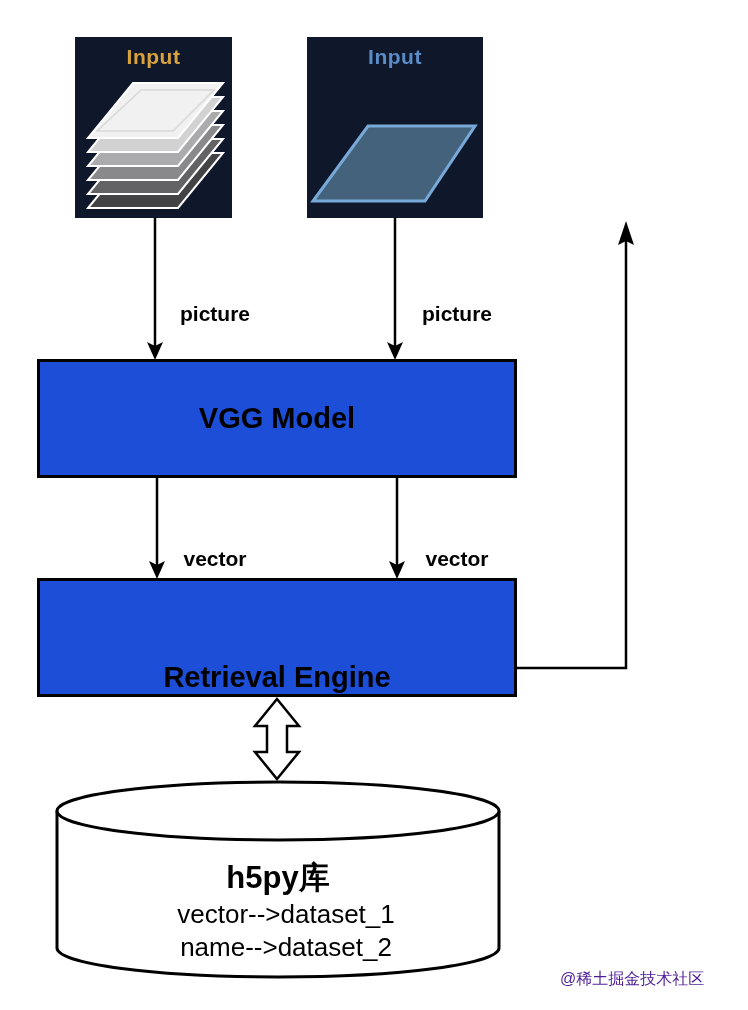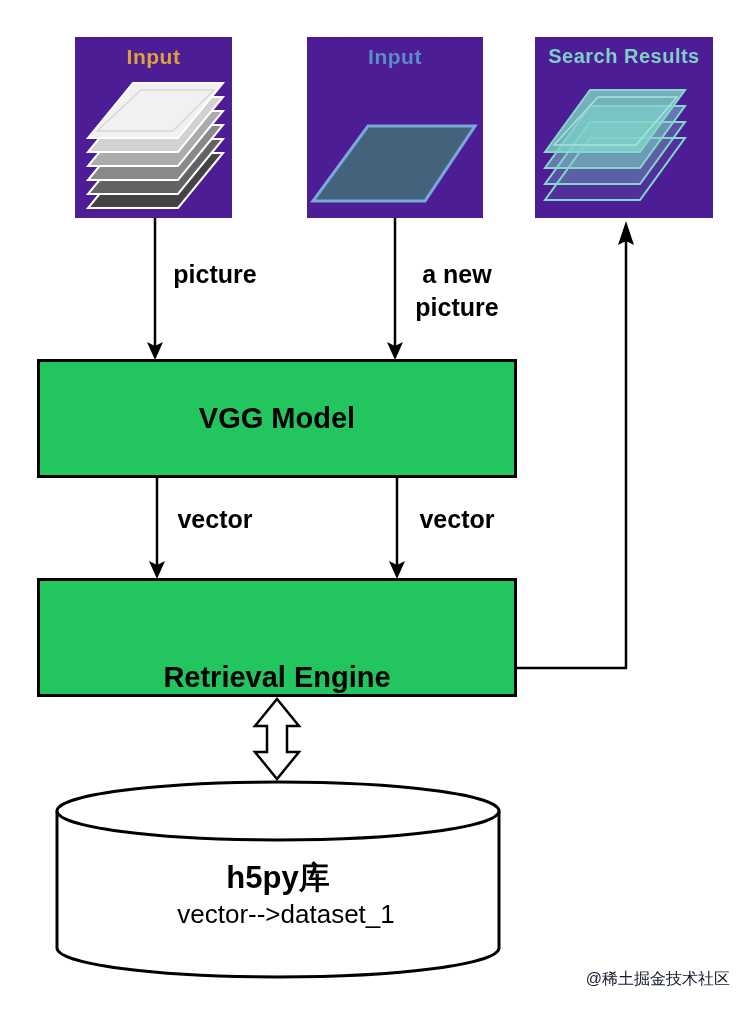--- a/index.html
+++ b/index.html
@@ -8,21 +8,21 @@
   .canvas {
     position: relative;
     width: 748px;
     height: 1010px;
     background: #ffffff;
     overflow: hidden;
   }
   
   .tile {
     position: absolute;
-    background: #4c1d95;
+    background: #0f172a;
     top: 37px;
     height: 181px;
   }
   .tile-title {
     position: absolute;
     top: 8px;
     left: 0;
     width: 100%;
     text-align: center;
     font-weight: bold;
@@ -37,40 +37,41 @@
   #tile-search-results .tile-title { color: #7ed0c6; font-size: 20px; }
   .tile-icon { position: absolute; left: 0; top: 0; }
   
   .connectors { position: absolute; left: 0; top: 0; }
   
   .node-box {
     position: absolute;
     left: 37px;
     width: 480px;
     height: 119px;
-    background: #22c55e;
+    background: #1d4ed8;
     border: 3px solid #000000;
     display: flex;
     align-items: center;
     justify-content: center;
     font-weight: bold;
     font-size: 29px;
     color: #000000;
   }
   #vgg-box { top: 359px; }
   #retrieval-box { top: 578px; align-items: flex-end; }
   
   .edge-label {
     position: absolute;
     width: 110px;
     text-align: center;
     font-weight: bold;
-    font-size: 25px;
+    font-size: 21px;
     line-height: 33px;
     color: #000000;
+    margin-top: 39px;
   }
   #label-picture-sets { left: 160px; top: 258px; }
   #label-new-picture  { left: 402px; top: 258px; }
   #label-vector-left  { left: 160px; top: 503px; }
   #label-vector-right { left: 402px; top: 503px; }
   
   .db-text {
     position: absolute;
     left: 57px;
     top: 858px;
@@ -79,23 +80,23 @@
     color: #000000;
   }
   .db-title { font-weight: bold; font-size: 31px; line-height: 40px; }
   .db-line  { font-size: 26px; line-height: 33px; padding-left: 16px; }
   
   .watermark {
     position: absolute;
     left: 560px;
     top: 969px;
     width: 170px;
-    text-align: right;
+    text-align: left;
     font-size: 16px;
-    color: #0f172a;
+    color: #4c1d95;
   }
 </style>
 </head>
 <body>
 
 <div class="canvas">
 
   <svg class="connectors" width="748" height="1010" viewBox="0 0 748 1010">
 
     <g>
@@ -144,48 +145,38 @@
     <div class="tile-title">Input</div>
   </div>
 
   <div class="tile" id="tile-new-picture">
     <svg class="tile-icon" width="176" height="181" viewBox="0 0 176 181">
       <polygon points="61,89 168,89 118,164 6,164" stroke="#78aad9" stroke-width="3" fill="#45627d"></polygon>
     </svg>
     <div class="tile-title">Input</div>
   </div>
 
-  <div class="tile" id="tile-search-results">
-    <svg class="tile-icon" width="178" height="181" viewBox="0 0 178 181">
-      <polygon points="55,101 150,101 105,163 10,163" fill="rgba(127,214,201,0.10)" stroke="#84d8cc" stroke-width="2"></polygon>
-      <polygon points="55,85 150,85 105,147 10,147" fill="rgba(127,214,201,0.28)" stroke="#84d8cc" stroke-width="2"></polygon>
-      <polygon points="55,69 150,69 105,131 10,131" fill="rgba(127,214,201,0.50)" stroke="#84d8cc" stroke-width="2"></polygon>
-      <polygon points="55,53 150,53 105,115 10,115" fill="rgba(127,214,201,0.80)" stroke="#84d8cc" stroke-width="2"></polygon>
-      <polygon points="63,60 142,60 101,108 19,108" fill="none" stroke="#a9e4da" stroke-width="1.5"></polygon>
-    </svg>
-    <div class="tile-title">Search Results</div>
-  </div>
 
   <div class="edge-label" id="label-picture-sets">
     <div>picture</div>
   </div>
   <div class="edge-label" id="label-new-picture">
-    <div>a new</div>
     <div>picture</div>
   </div>
   <div class="edge-label" id="label-vector-left">vector</div>
   <div class="edge-label" id="label-vector-right">vector</div>
 
   <div class="node-box" id="vgg-box">
     <span>VGG Model</span>
   </div>
   <div class="node-box" id="retrieval-box">
     <span>Retrieval Engine</span>
   </div>
 
   <div class="db-text">
     <div class="db-title">h5py库</div>
     <div class="db-line">vector--&gt;dataset_1</div>
+    <div class="db-line">name--&gt;dataset_2</div>
   </div>
 
   <div class="watermark">@稀土掘金技术社区</div>
 
 </div>
 
 </body></html>

